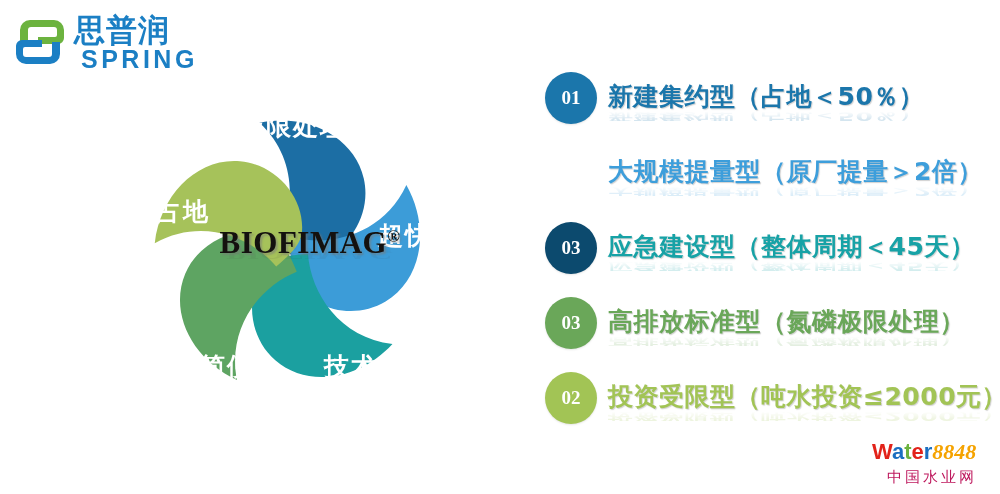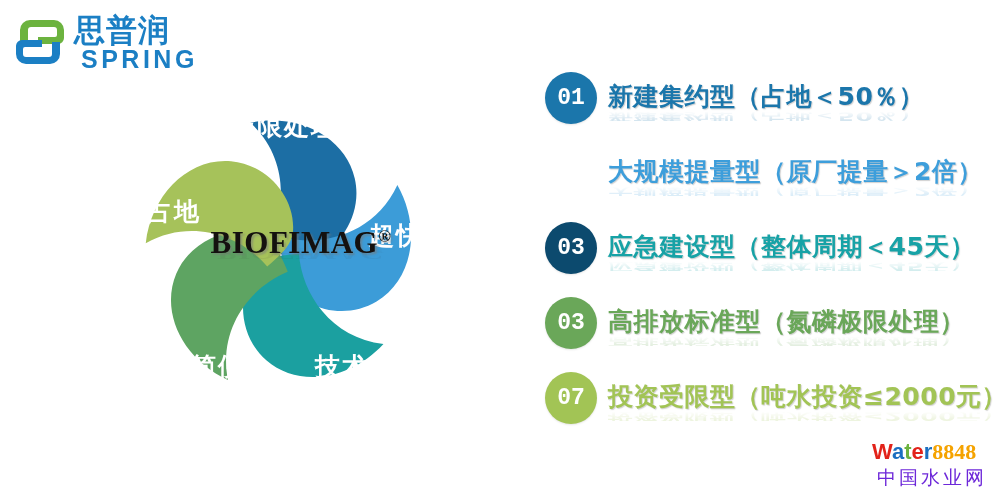--- a/index.html
+++ b/index.html
@@ -13,21 +13,21 @@
   
   #logo{position:absolute;left:14px;top:14px;width:220px;height:60px;}
   #logo-mark{position:absolute;left:0;top:2px;width:52px;height:52px;}
   #logo-text{position:absolute;left:60px;top:0px;width:160px;height:58px;}
   .logo-cn{font-size:31px;font-weight:bold;color:#1b7fc4;letter-spacing:1px;
            line-height:32px;font-family:"DejaVu Sans",sans-serif;}
   .logo-en{font-size:25px;font-weight:bold;color:#1b7fc4;letter-spacing:3.5px;
            line-height:27px;font-family:"Liberation Sans",sans-serif;margin-left:7px;}
 
   
-  #diagram{position:absolute;left:51px;top:40px;width:460px;height:430px;}
+  #diagram{position:absolute;left:60px;top:40px;width:460px;height:430px;}
   #diagram svg{display:block;}
   .petal-label{
     fill:#ffffff;font-family:"DejaVu Sans",sans-serif;font-size:25px;
     font-weight:bold;text-anchor:middle;letter-spacing:2px;
   }
   #center-word{
     position:absolute;left:150px;top:185px;width:200px;text-align:center;
   }
   .biofimag{
     font-family:"Liberation Serif","DejaVu Serif",serif;
@@ -43,23 +43,23 @@
     margin-top:2px;
     -webkit-mask-image:linear-gradient(to top,transparent 10%,rgba(0,0,0,.6) 95%);
     mask-image:linear-gradient(to top,transparent 10%,rgba(0,0,0,.6) 95%);
   }
 
   
   #list{position:absolute;left:540px;top:72px;width:455px;}
   .list-row{position:relative;height:75px;}
   .num-badge{
     position:absolute;left:5px;top:0;width:52px;height:52px;border-radius:50%;
-    color:#fff;font-size:23px;font-weight:bold;
+    color:#fff;font-size:19px;font-weight:bold;
     display:flex;align-items:center;justify-content:center;
-    font-family:Liberation Mono, monospace;
+    font-family:Liberation Serif, serif;
     box-shadow:0 1px 2px rgba(0,0,0,.10);
   }
   .row-text-wrap{position:absolute;left:68px;top:-1px;width:390px;}
   .row-text{
     font-family:"DejaVu Sans",sans-serif;font-size:25px;font-weight:bold;
     white-space:nowrap;line-height:52px;letter-spacing:0.5px;
     text-shadow:1px 1px 1px rgba(150,150,150,.45);
   }
   .row-reflect{
     font-family:"DejaVu Sans",sans-serif;font-size:25px;font-weight:bold;
@@ -67,24 +67,24 @@
     transform:scaleY(-0.5);transform-origin:top left;
     margin-top:-2px;
     -webkit-mask-image:linear-gradient(to top,transparent 5%,rgba(0,0,0,.85) 90%);
     mask-image:linear-gradient(to top,transparent 5%,rgba(0,0,0,.85) 90%);
   }
 
   
   #watermark{position:absolute;left:872px;top:440px;width:120px;text-align:center;}
   .wm-line1{font-family:"Liberation Sans",sans-serif;font-size:22px;
             font-weight:bold;line-height:24px;white-space:nowrap;}
-  .wm-line1 .i{font-family:"Liberation Serif",serif;}
+  .wm-line1 .i{font-style:italic;font-family:"Liberation Serif",serif;}
   .wm-line1 .dotcom{font-size:10px;color:#e2231a;font-style:normal;
                     font-family:"Liberation Sans",sans-serif;margin-left:39px;}
-  .wm-line2{font-family:"DejaVu Sans",sans-serif;font-size:19px;color:#6d28d9;
+  .wm-line2{font-family:"DejaVu Sans",sans-serif;font-size:15px;color:#be185d;
             letter-spacing:3px;line-height:19px;white-space:nowrap;}
 </style>
 </head>
 <body>
 
 <div id="stage">
 
   <div id="logo">
     <div id="logo-mark">
       <svg width="52" height="52" viewBox="0 0 52 52">
@@ -170,21 +170,21 @@
 
     <div class="list-row">
       <div class="num-badge" style="background:#6aa759">03</div>
       <div class="row-text-wrap">
         <div class="row-text" style="color:#6aa759">高排放标准型（氮磷极限处理）</div>
         <div class="row-reflect" style="color:#6aa759">高排放标准型（氮磷极限处理）</div>
       </div>
     </div>
 
     <div class="list-row">
-      <div class="num-badge" style="background:#a2c455">07</div>
+      <div class="num-badge" style="background:#a2c455">02</div>
       <div class="row-text-wrap">
         <div class="row-text" style="color:#a2c455">投资受限型（吨水投资≤2000元）</div>
         <div class="row-reflect" style="color:#a2c455">投资受限型（吨水投资≤2000元）</div>
       </div>
     </div>
 
   </div>
 
   <div id="watermark">
     <div class="wm-line1"><span style="color:#e2231a">W</span><span style="color:#1b6fc0">a</span><span style="color:#6cb33f">t</span><span style="color:#e2231a">e</span><span style="color:#1b6fc0">r</span><span class="i" style="color:#f5a300">8848</span><span class="dotcom">.com</span></div>

